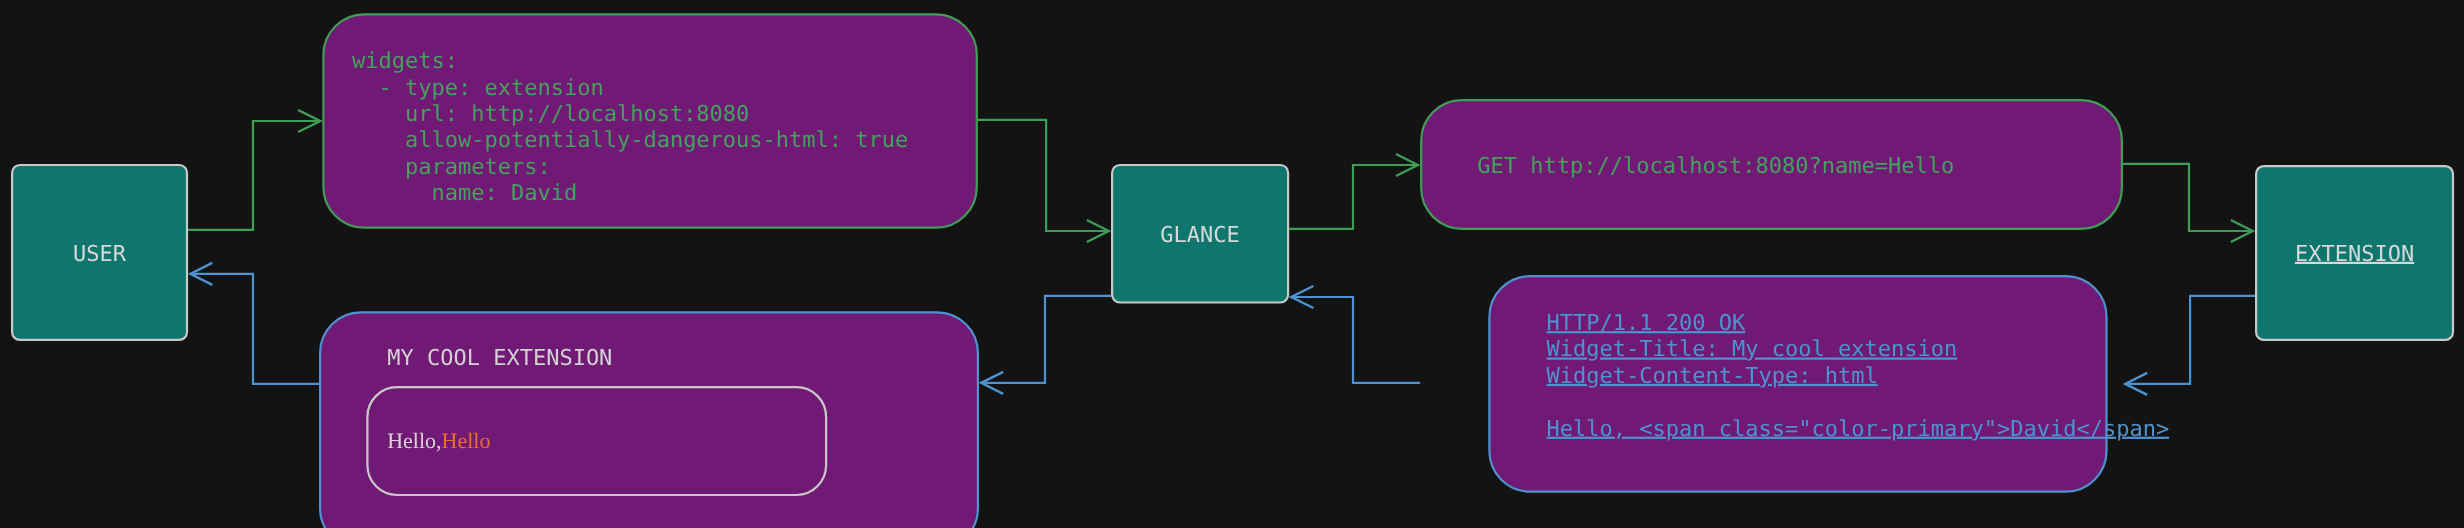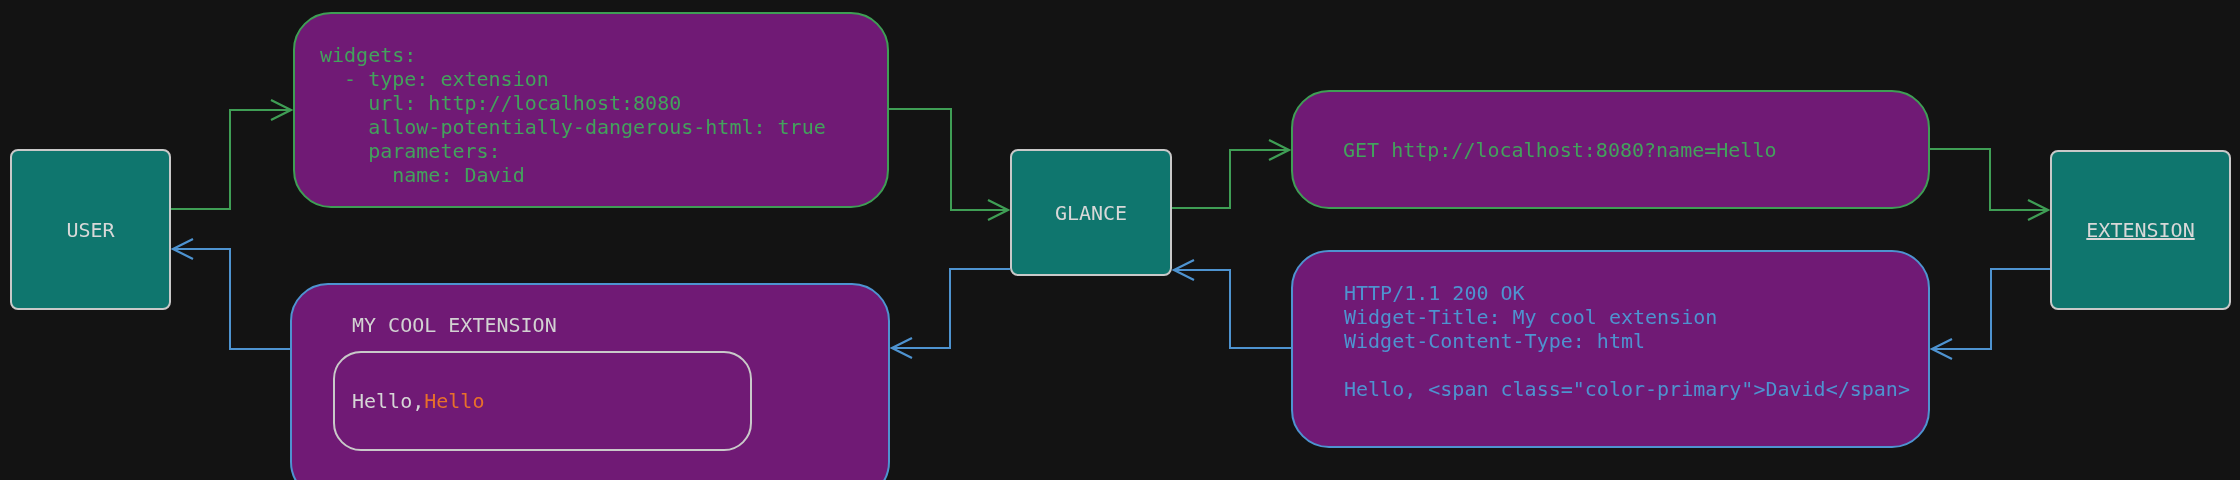--- a/index.html
+++ b/index.html
@@ -55,22 +55,23 @@
   #config-box {
     left: 293px; top: 12px; width: 596px; height: 196px;
     padding: 29px 0 0 25px;
   }
   #request-box {
     left: 1291px; top: 90px; width: 639px; height: 119px;
     display: flex; align-items: center;
     padding-left: 50px;
   }
   #response-box {
-    left: 1291px; top: 250px; width: 639px; height: 198px;
+    left: 1353px; top: 250px; width: 563px; height: 198px;
     padding: 29px 0 0 51px;
+    text-decoration: underline;
   }
   #widget-box {
     left: 290px; top: 251px; width: 600px; height: 217px;
     padding: 28px 0 0 60px;
     margin-top: 32px;
   }
   .widget-title {
     color: #d2d2d2;
     font-size: 20px;
     line-height: 24px;
@@ -80,20 +81,21 @@
     width: 419px; height: 100px;
     margin-left: -19px;
     border: 2px solid #c9c9c9;
     border-radius: 28px;
     box-sizing: border-box;
     display: flex;
     align-items: center;
     padding-left: 17px;
     color: #d6d6d6;
     font-size: 20px;
+    font-family: Liberation Serif, serif;
   }
   .accent { color: #e8702a; }
 </style>
 </head>
 <body>
 
 <div class="canvas">
 
   <svg class="arrows" viewBox="0 0 2240 480" xmlns="http://www.w3.org/2000/svg">
     <defs>

